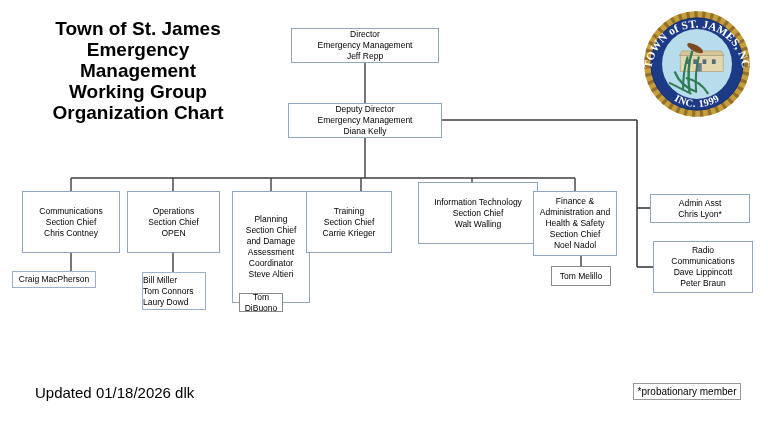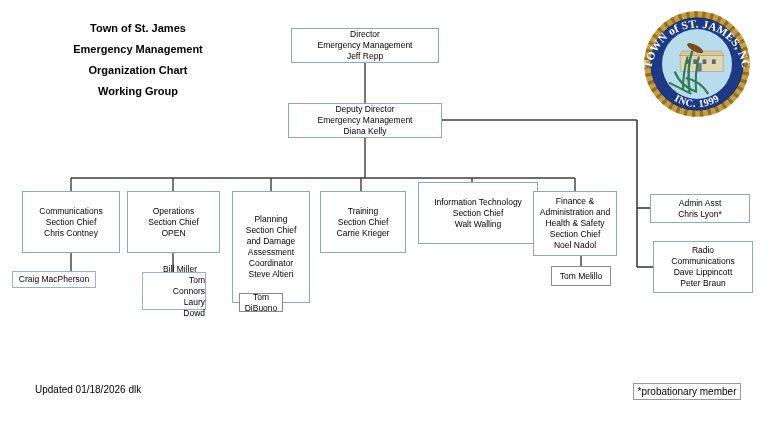--- a/index.html
+++ b/index.html
@@ -2,33 +2,33 @@
 <html><head>
 <meta charset="utf-8">
 <style>
   html,body{margin:0;padding:0;background:#ffffff;}
   #canvas{
     position:relative;width:768px;height:432px;background:#ffffff;overflow:hidden;
     font-family:"Liberation Sans",sans-serif;color:#000;
   }
   #title{
     position:absolute;left:28px;top:18px;width:220px;
-    font-size:11px;line-height:21px;font-weight:bold;text-align:center;
+    font-size:19px;line-height:21px;font-weight:bold;text-align:center;
   }
   .obox{
     position:absolute;background:#fff;border:1px solid #8fa5c4;
     display:flex;flex-direction:column;justify-content:center;align-items:center;
     text-align:center;font-size:8.5px;line-height:11px;box-sizing:border-box;
   }
-  .obox.align-left{align-items:flex-start;text-align:right;padding-left:20px;}
+  .obox.align-left{align-items:flex-start;text-align:left;padding-left:0;}
   .border-blue{border-color:#8fa5c4;}
   .border-blue-light{border-color:#9db0c9;}
   .border-gray{border-color:#8a8a8a;}
   #connectors{position:absolute;left:0;top:0;width:768px;height:432px;pointer-events:none;}
-  #updated{position:absolute;left:35px;top:384px;font-size:10px;}
+  #updated{position:absolute;left:35px;top:384px;font-size:15px;}
   #probationary{
     position:absolute;left:633px;top:383px;width:108px;height:17px;
     border:1px solid #999;display:flex;align-items:center;justify-content:center;
     font-size:10px;box-sizing:border-box;background:#fff;
   }
   #logo{position:absolute;left:641px;top:8px;}
 </style>
 </head>
 <body>
 
@@ -58,22 +58,22 @@
       <line x1="71" y1="253" x2="71" y2="271"></line>
       <line x1="173" y1="253" x2="173" y2="272"></line>
       <line x1="271" y1="278" x2="271" y2="293"></line>
       <line x1="581" y1="256" x2="581" y2="266"></line>
     </g>
   </svg>
 
   <div id="title">
       <div>Town of St. James</div>
       <div>Emergency Management</div>
+      <div>Working Group</div>
       <div>Organization Chart</div>
-      <div>Working Group</div>
     </div>
 
   <svg id="logo" width="112" height="112" viewBox="0 0 120 120" xmlns="http://www.w3.org/2000/svg">
     <defs>
       <path id="arcTop" d="M 11 70 A 49 49 0 1 1 109 70"></path>
       <path id="arcBot" d="M 22 86 A 46 46 0 0 0 98 86"></path>
     </defs>
 
     <circle cx="60" cy="60" r="53" fill="none" stroke="#c79e3c" stroke-width="7"></circle>
     <circle cx="60" cy="60" r="53" fill="none" stroke="#93702a" stroke-width="7" stroke-dasharray="3.5 5"></circle>
@@ -132,21 +132,21 @@
       <div>OPEN</div>
     </div>
   <div class="obox border-blue" style="left:232px;top:191px;width:78px;height:112px">
       <div>Planning</div>
       <div>Section Chief</div>
       <div>and Damage</div>
       <div>Assessment</div>
       <div>Coordinator</div>
       <div>Steve Altieri</div>
     </div>
-  <div class="obox border-blue" style="left:320px;top:191px;width:86px;height:62px">
+  <div class="obox border-blue" style="left:306px;top:191px;width:86px;height:62px">
       <div>Training</div>
       <div>Section Chief</div>
       <div>Carrie Krieger</div>
     </div>
   <div class="obox border-blue" style="left:418px;top:182px;width:120px;height:62px">
       <div>Information Technology</div>
       <div>Section Chief</div>
       <div>Walt Walling</div>
     </div>
   <div class="obox border-blue" style="left:533px;top:191px;width:84px;height:65px">

